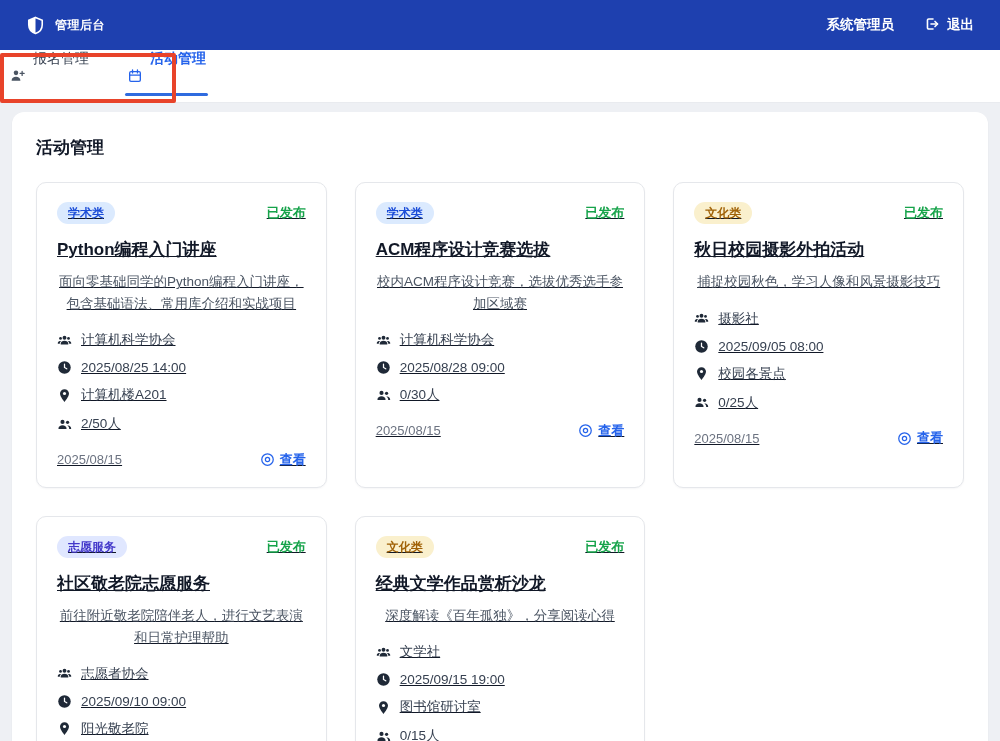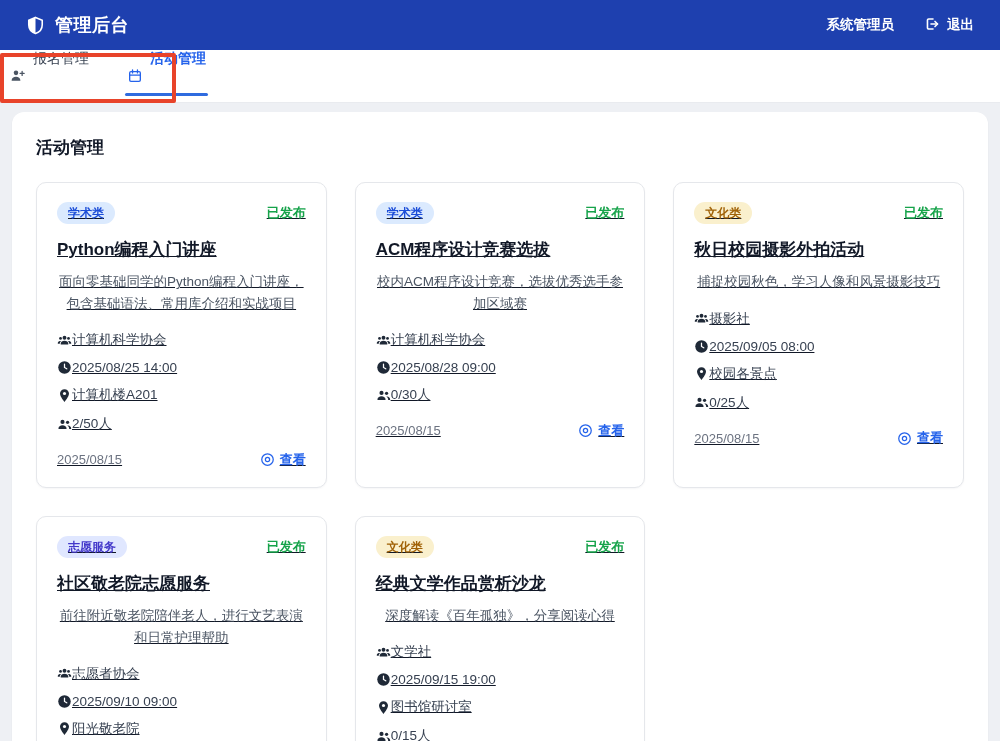--- a/index.html
+++ b/index.html
@@ -11,21 +11,21 @@
   }
   .app { width: 1000px; height: 741px; position: relative; overflow: hidden; }
 
   
   .topbar {
     height: 50px; background: #1e40af; color: #fff;
     display: flex; align-items: center; padding: 0 26px;
   }
   .brand { display: flex; align-items: center; gap: 10px; }
   .brand .ticon { display: flex; align-items: center; }
-  .brand-title { font-size: 18px; font-weight: 700; letter-spacing: .5px; }
+  .brand-title { font-size: 12px; font-weight: 700; letter-spacing: .5px; }
   .topbar-right { margin-left: auto; display: flex; align-items: center; gap: 30px; }
   .user-label { font-size: 13.5px; font-weight: 600; }
   .logout-btn {
     display: flex; align-items: flex-start; gap: 7px; background: none; border: none;
     color: #fff; font-size: 13.5px; font-weight: 600; cursor: pointer;
     font-family: inherit;
   }
 
   
   .tabbar {
@@ -77,21 +77,21 @@
   }
   .badge-academic  { background: #dbeafe; color: #1d4ed8; }
   .badge-culture   { background: #faf0cd; color: #a16207; }
   .badge-volunteer { background: #e0e7ff; color: #4338ca; }
   .status { font-size: 13px; color: #16a34a; font-weight: 600; }
 
   .card-title { font-size: 17px; font-weight: 700; color: #111827; margin: 0 0 10px; line-height: 1.3; }
   .card-desc  { font-size: 13.5px; color: #4b5563; line-height: 1.6; margin: 0 0 11px; text-align: center; }
 
   .meta-row {
-    display: flex; align-items: center; gap: 0;
+    display: flex; align-items: center; gap: 9px;
     font-size: 13.5px; color: #374151; padding: 5.5px 0;
   }
   .meta-row .micon { display: flex; align-items: center; color: #1f2937; flex: none; }
 
   .card-foot {
     display: flex; align-items: center; justify-content: space-between; margin-top: 12px;
   }
   .card-date { font-size: 13px; color: #6b7280; }
   .view-link {
     display: flex; align-items: center; gap: 5px; color: #2563eb;

